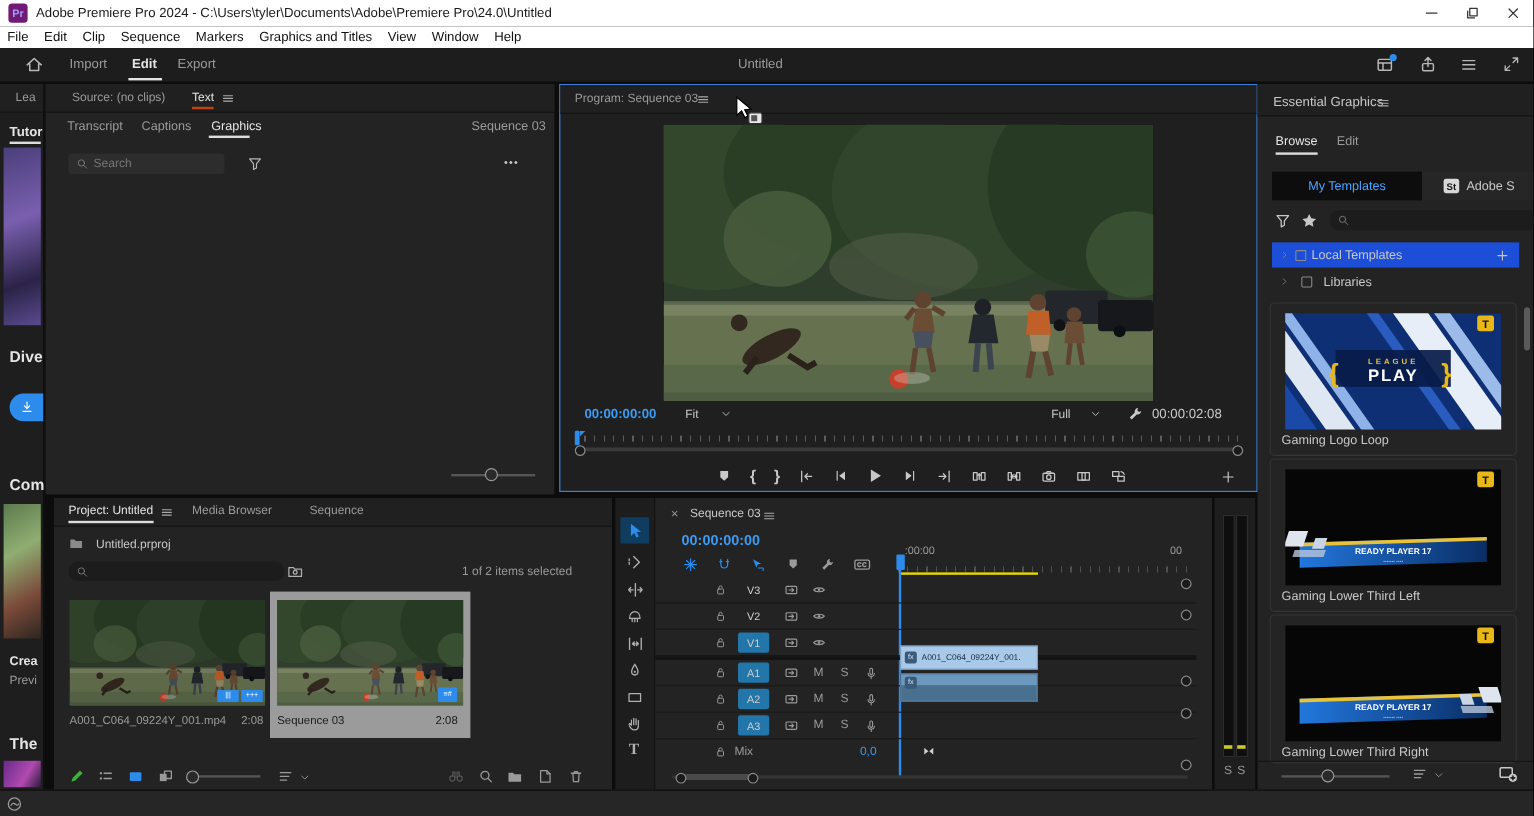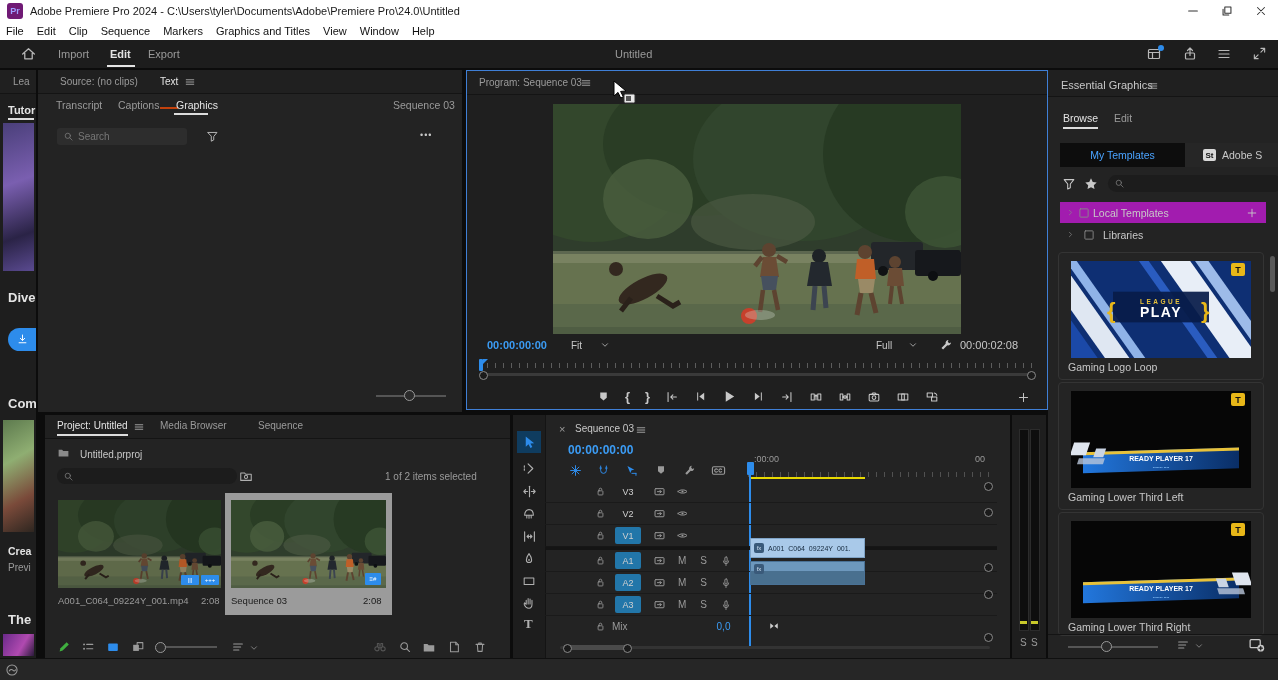--- a/index.html
+++ b/index.html
@@ -124,21 +124,21 @@
     <div class="a" style="left:3px;top:350px;width:31px;height:112px;background:linear-gradient(150deg,#5d7a4e,#8fae72 35%,#7a4a3a 70%,#2e2620);"></div>
     <span class="a white bold" style="left:8px;top:475px;font-size:10.5px;">Crea</span>
     <span class="a gray" style="left:8px;top:492px;">Previ</span>
     <span class="a white bold" style="left:8px;top:542px;font-size:13px;">The</span>
     <div class="a" style="left:3px;top:564px;width:31px;height:22px;background:linear-gradient(120deg,#6a2a8a,#b04ab0 60%,#2a1a3a);"></div>
   </div>
 
   <div class="panel a" style="left:38px;top:70px;width:424px;height:342px;">
     <div class="phead a" style="left:0;top:0;width:424px;height:23px;"></div>
     <span class="a gray" style="left:22px;top:6px;">Source: (no clips)</span>
-    <span class="a white" style="left:122px;top:6px;border-bottom:2px solid #c2410c;padding-bottom:20px;">Text</span>
+    <span class="a white" style="left:122px;top:6px;border-bottom:2px solid #c2410c;padding-bottom:2px;">Text</span>
     <div class="a" style="left:146px;top:6px;color:#aaa;">
         <svg class="ic" width="12" height="12" viewBox="0 0 16 16">
           <path d="M3 5h10M3 8h10M3 11h10" class="s"></path>
         </svg>
       </div>
     <span class="a gray" style="left:18px;top:29px;font-size:10.5px;">Transcript</span>
     <span class="a gray" style="left:80px;top:29px;font-size:10.5px;">Captions</span>
     <span class="a white" style="left:138px;top:29px;font-size:10.5px;">Graphics</span>
     <div class="a" style="left:136px;top:43px;width:34px;height:2px;background:#ddd;"></div>
     <span class="a gray" style="left:355px;top:29px;font-size:10.5px;">Sequence 03</span>
@@ -829,21 +829,21 @@
         </svg>
       </div>
     <div class="sbox a" style="left:60px;top:105px;width:188px;height:17px;width:200px;max-width:162px;">
       <span>
           <svg class="ic" width="11" height="11" viewBox="0 0 16 16">
             <circle cx="7" cy="7" r="3.8" class="s"></circle>
             <path d="M9.8 9.8L13.2 13.2" class="s"></path>
           </svg>
         </span>
     </div>
-    <div class="a r" style="left:12px;top:132px;width:206px;height:21px;background:#a21caf;gap:3px;padding-left:6px;box-sizing:border-box;">
+    <div class="a r" style="left:12px;top:132px;width:206px;height:21px;background:#1d4ed8;gap:3px;padding-left:6px;box-sizing:border-box;">
       <span style="color:#888;">
           <svg class="ic" width="9" height="9" viewBox="0 0 16 16">
             <path d="M6 4l4 4-4 4" class="s"></path>
           </svg>
         </span>
       <span style="color:#8a8a8a;">
           <svg class="ic" width="12" height="12" viewBox="0 0 16 16">
             <rect x="2.5" y="2.5" width="11" height="11" rx="1" class="s"></rect>
           </svg>
         </span>

